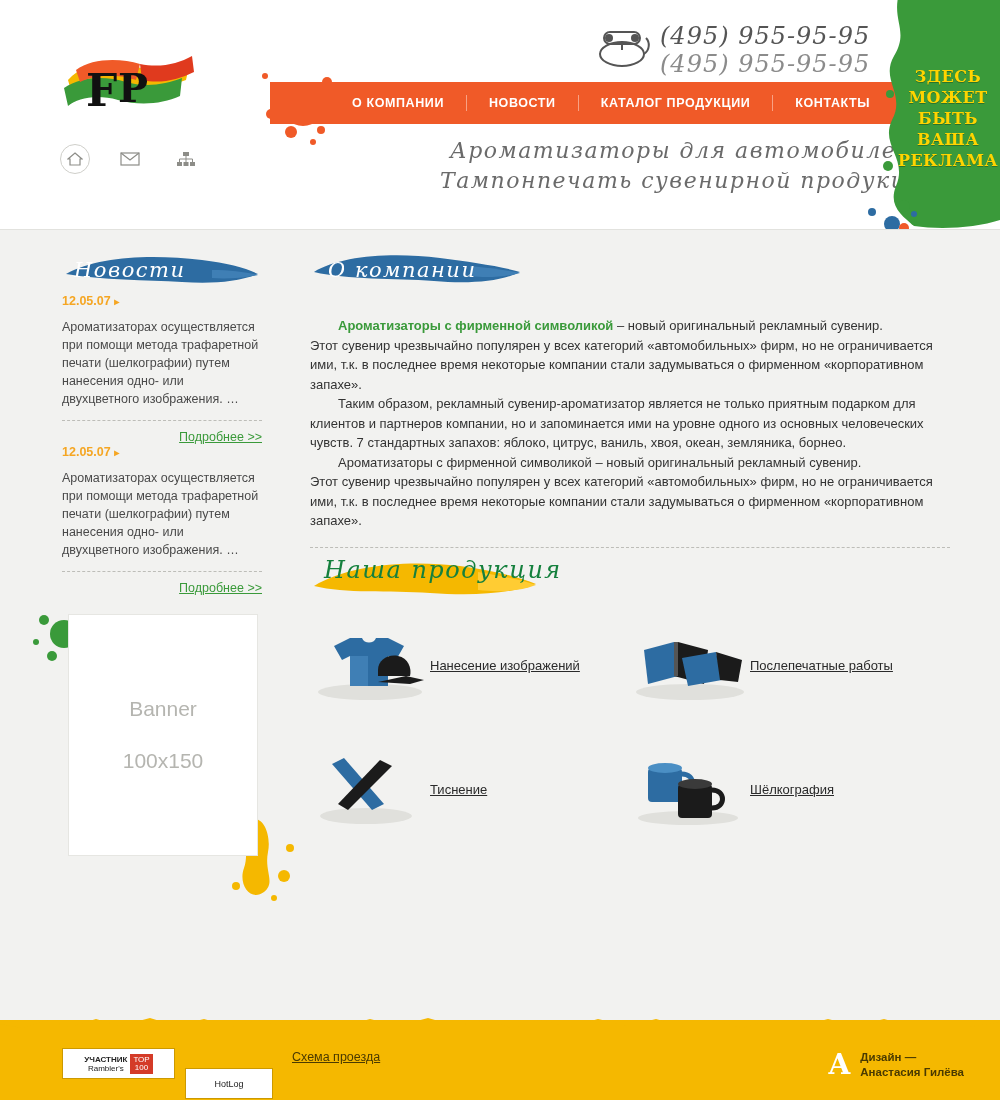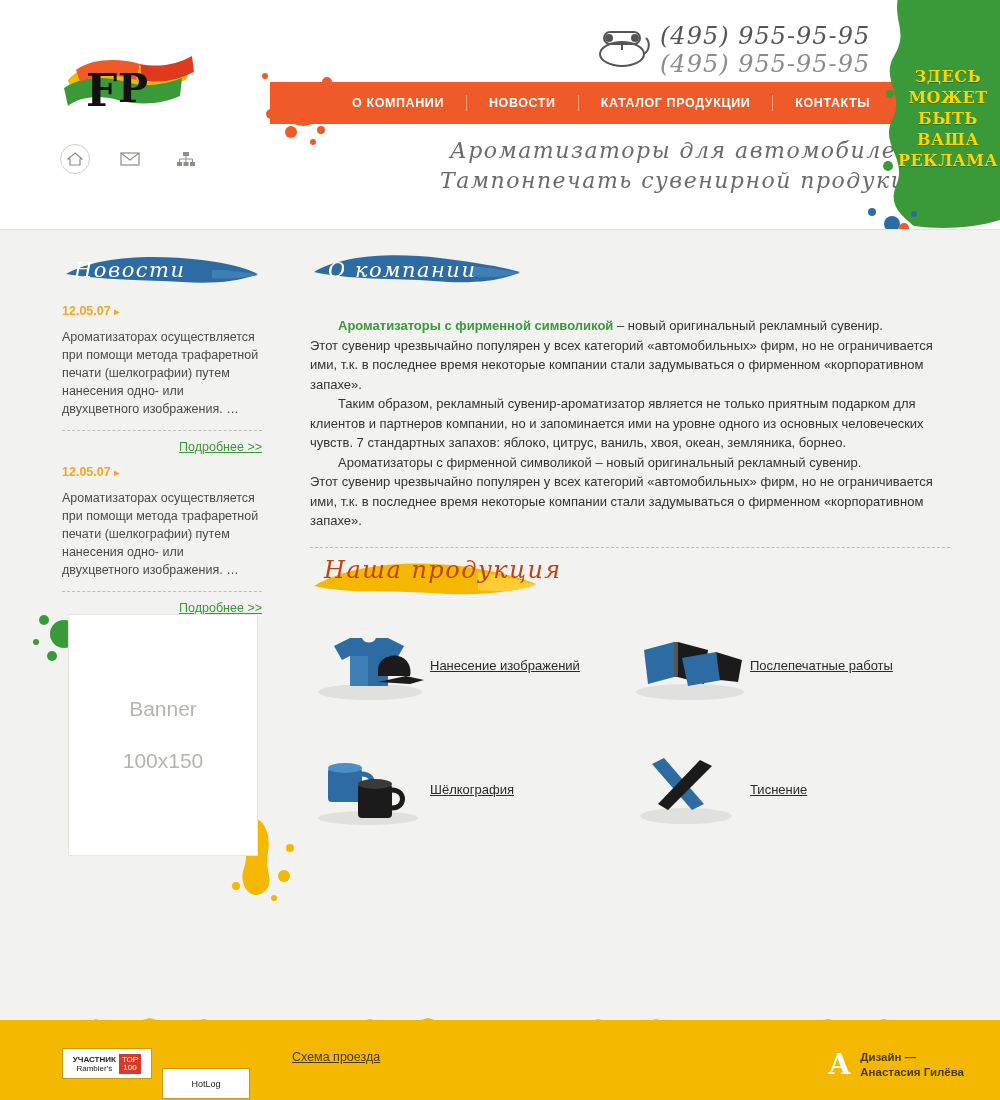--- a/index.html
+++ b/index.html
@@ -149,21 +149,21 @@
     font-size: 21px;
     letter-spacing: 1.5px;
     white-space: nowrap;
   }
 
   
   .news-col { position: absolute; left: 62px; top: 18px; width: 200px; }
   .news-title { left: 0; top: 0; width: 210px; }
   .news-title .brush-label { left: 12px; top: 10px; }
 
-  .news-item { margin-top: 10px; }
+  .news-item { }
   .news-date {
     color: #f5a623; font-size: 12.5px; font-weight: bold; margin-bottom: 10px;
   }
   .news-date .arrow { color: #f5a623; font-size: 10px; }
   .news-text {
     color: #4a4a4a; font-size: 12.5px; line-height: 18px;
   }
   .news-dots {
     border-bottom: 1px dashed #bdbdb8;
     margin: 12px 0 6px 0; height: 1px;
@@ -196,21 +196,21 @@
   .about-body { margin-top: 22px; color: #333; font-size: 13px; line-height: 19.5px; }
   .about-body p { margin: 0 0 0 0; text-indent: 28px; }
   .about-lead { color: #3a9a3a; font-weight: bold; text-indent: 28px; }
   .about-sep { border-bottom: 1px dashed #bdbdb8; margin: 16px 0 0 0; height: 1px; }
 
   
   .products { position: absolute; left: 310px; top: 320px; width: 660px; }
   .prod-title { width: 230px; }
   .prod-title .brush-label {
     left: 14px; top: 6px;
-    color: #c2410c; font-size: 24px;
+    color: #15803d; font-size: 24px;
   }
   .prod-grid {
     margin-top: 30px;
     display: grid;
     grid-template-columns: 320px 320px;
     grid-row-gap: 46px;
   }
   .prod-cell { display: flex; align-items: center; }
   .prod-icon {
     width: 120px; height: 78px;
@@ -227,21 +227,21 @@
   .footer-strip {
     position: absolute; left: 0; top: 1020px; width: 1000px; height: 80px;
     background: #f5b800;
   }
   .footer-torn { position: absolute; left: 0; top: 1014px; width: 1000px; height: 22px; }
   .footer-inner {
     position: absolute; left: 0; top: 1030px; width: 1000px; height: 70px;
   }
   .counters { position: absolute; left: 62px; top: 18px; display: flex; gap: 10px; }
   .counter-rambler {
-    width: 90px; height: 31px; background: #ffffff; border: 1px solid #cc9900;
+    width: 113px; height: 31px; background: #ffffff; border: 1px solid #cc9900;
     display: flex; align-items: center; justify-content: center;
     font-size: 8px; color: #222; text-align: center; line-height: 9px;
     cursor: pointer;
   }
   .counter-hotlog {
     width: 88px; height: 31px; background: #ffffff; border: 1px solid #cc9900;
     display: flex; align-items: center; justify-content: center;
     font-size: 9px; color: #222; cursor: pointer; margin-top: 20px;
   }
   .footer-address {
@@ -497,43 +497,43 @@
               <path d="M52,32 L86,26 L92,54 L58,60 Z" fill="#2d6ca2"></path>
               <path d="M86,26 L112,34 L108,56 L90,54 Z" fill="#1b1b1b"></path>
             </svg>
           </div>
           <div class="prod-label">Послепечатные работы</div>
         </div>
 
         <div class="prod-cell">
           <div class="prod-icon">
             <svg width="120" height="78" viewBox="0 0 120 78">
+              <ellipse cx="56" cy="66" rx="46" ry="8" fill="#e0e0dc"></ellipse>
+              <path d="M22,14 L34,8 L74,54 L62,60 Z" fill="#2d6ca2"></path>
+              <path d="M70,10 L82,16 L38,60 L28,54 Z" fill="#1b1b1b"></path>
+            </svg>
+          </div>
+          <div class="prod-label">Тиснение</div>
+        </div>
+
+        <div class="prod-cell">
+          <div class="prod-icon">
+            <svg width="120" height="78" viewBox="0 0 120 78">
               <ellipse cx="58" cy="68" rx="50" ry="7" fill="#e0e0dc"></ellipse>
               <rect x="18" y="18" width="34" height="34" rx="4" fill="#2d6ca2"></rect>
               <ellipse cx="35" cy="18" rx="17" ry="5" fill="#4b8fc4"></ellipse>
               <path d="M52,24 C66,24 66,42 52,42" fill="none" stroke="#2d6ca2" stroke-width="5"></path>
               <rect x="48" y="34" width="34" height="34" rx="4" fill="#1b1b1b"></rect>
               <ellipse cx="65" cy="34" rx="17" ry="5" fill="#3a3a3a"></ellipse>
               <path d="M82,40 C96,40 96,58 82,58" fill="none" stroke="#1b1b1b" stroke-width="5"></path>
             </svg>
           </div>
           <div class="prod-label">Шёлкография</div>
         </div>
 
-        <div class="prod-cell">
-          <div class="prod-icon">
-            <svg width="120" height="78" viewBox="0 0 120 78">
-              <ellipse cx="56" cy="66" rx="46" ry="8" fill="#e0e0dc"></ellipse>
-              <path d="M22,14 L34,8 L74,54 L62,60 Z" fill="#2d6ca2"></path>
-              <path d="M70,10 L82,16 L38,60 L28,54 Z" fill="#1b1b1b"></path>
-            </svg>
-          </div>
-          <div class="prod-label">Тиснение</div>
-        </div>
-
 
       </div>
     </div>
   </div>
 
   <div class="footer-strip"></div>
   <svg class="footer-torn" viewBox="0 0 1000 22" preserveAspectRatio="none">
     <path d="M0,22 L0,10 L22,14 L46,6 L70,13 L96,5 L120,12 L150,4 L176,12 L204,5 L232,13 L258,6 L288,14 L314,6 L342,13 L370,5 L398,12 L428,4 L456,12 L484,6 L512,14 L540,6 L570,13 L598,5 L628,12 L656,5 L684,13 L712,6 L742,14 L770,6 L798,13 L828,5 L856,12 L884,5 L912,13 L940,6 L968,13 L1000,8 L1000,22 Z" fill="#f5b800"></path>
   </svg>
 

